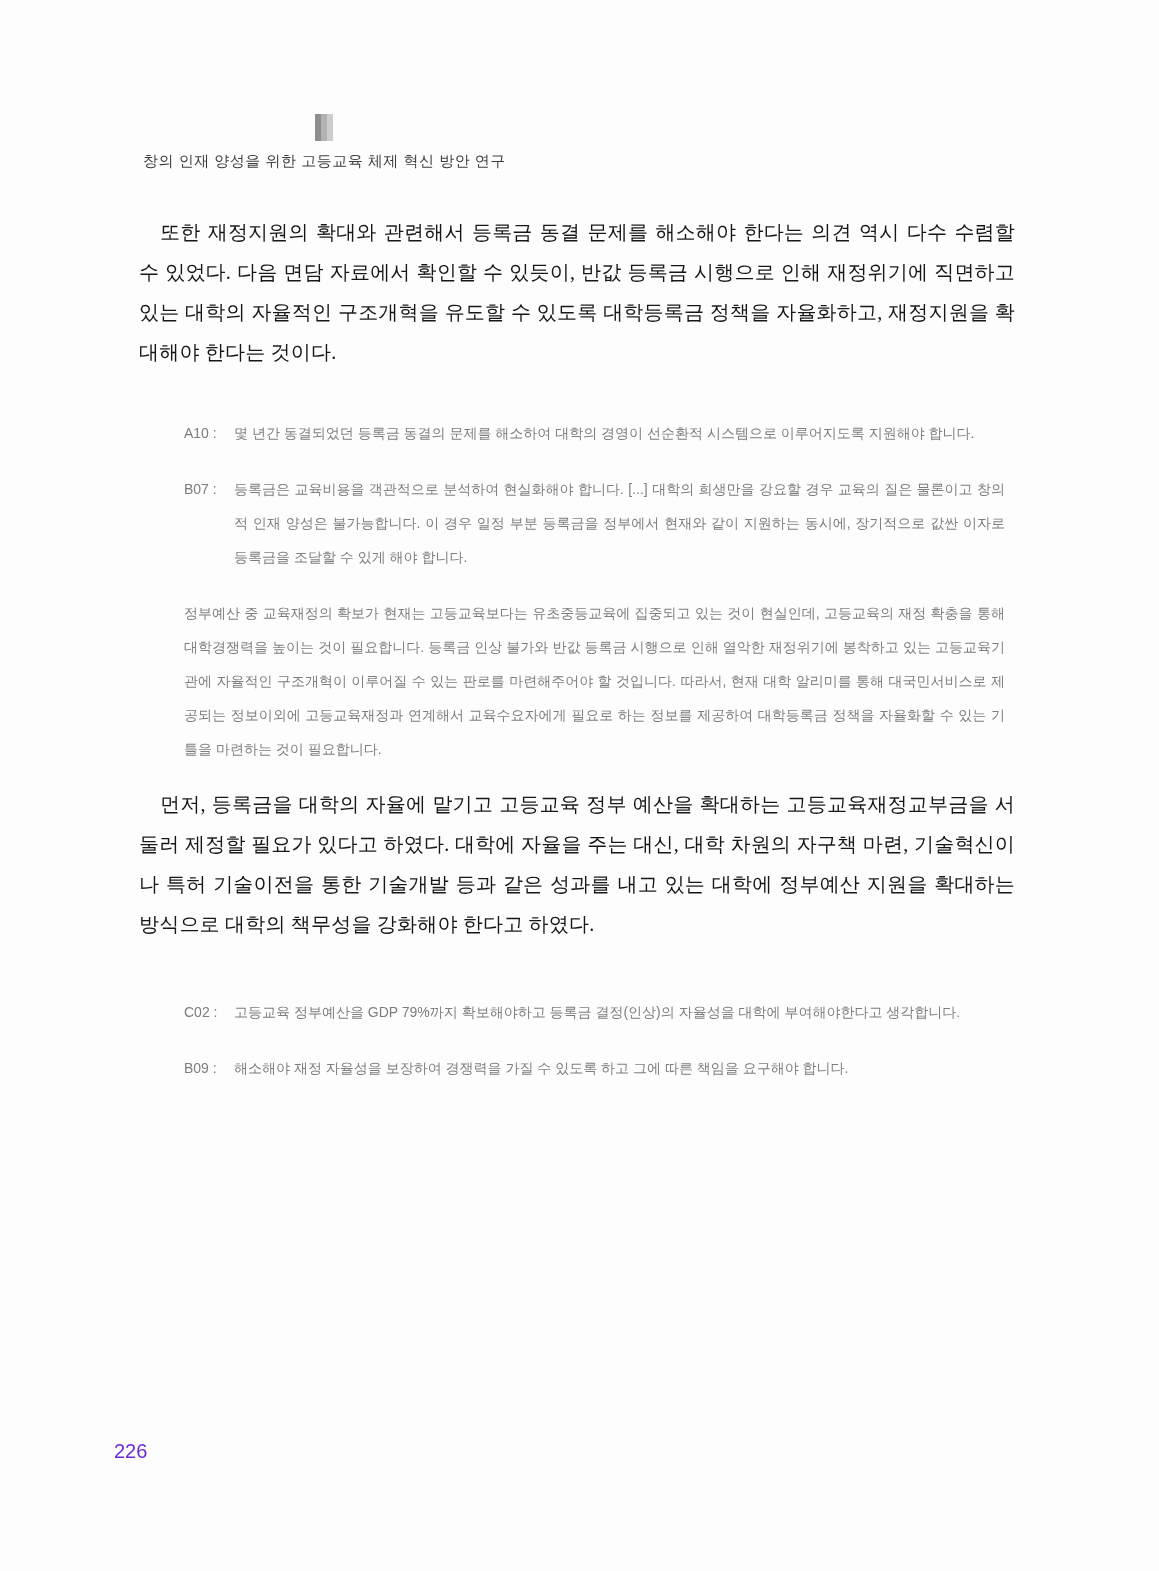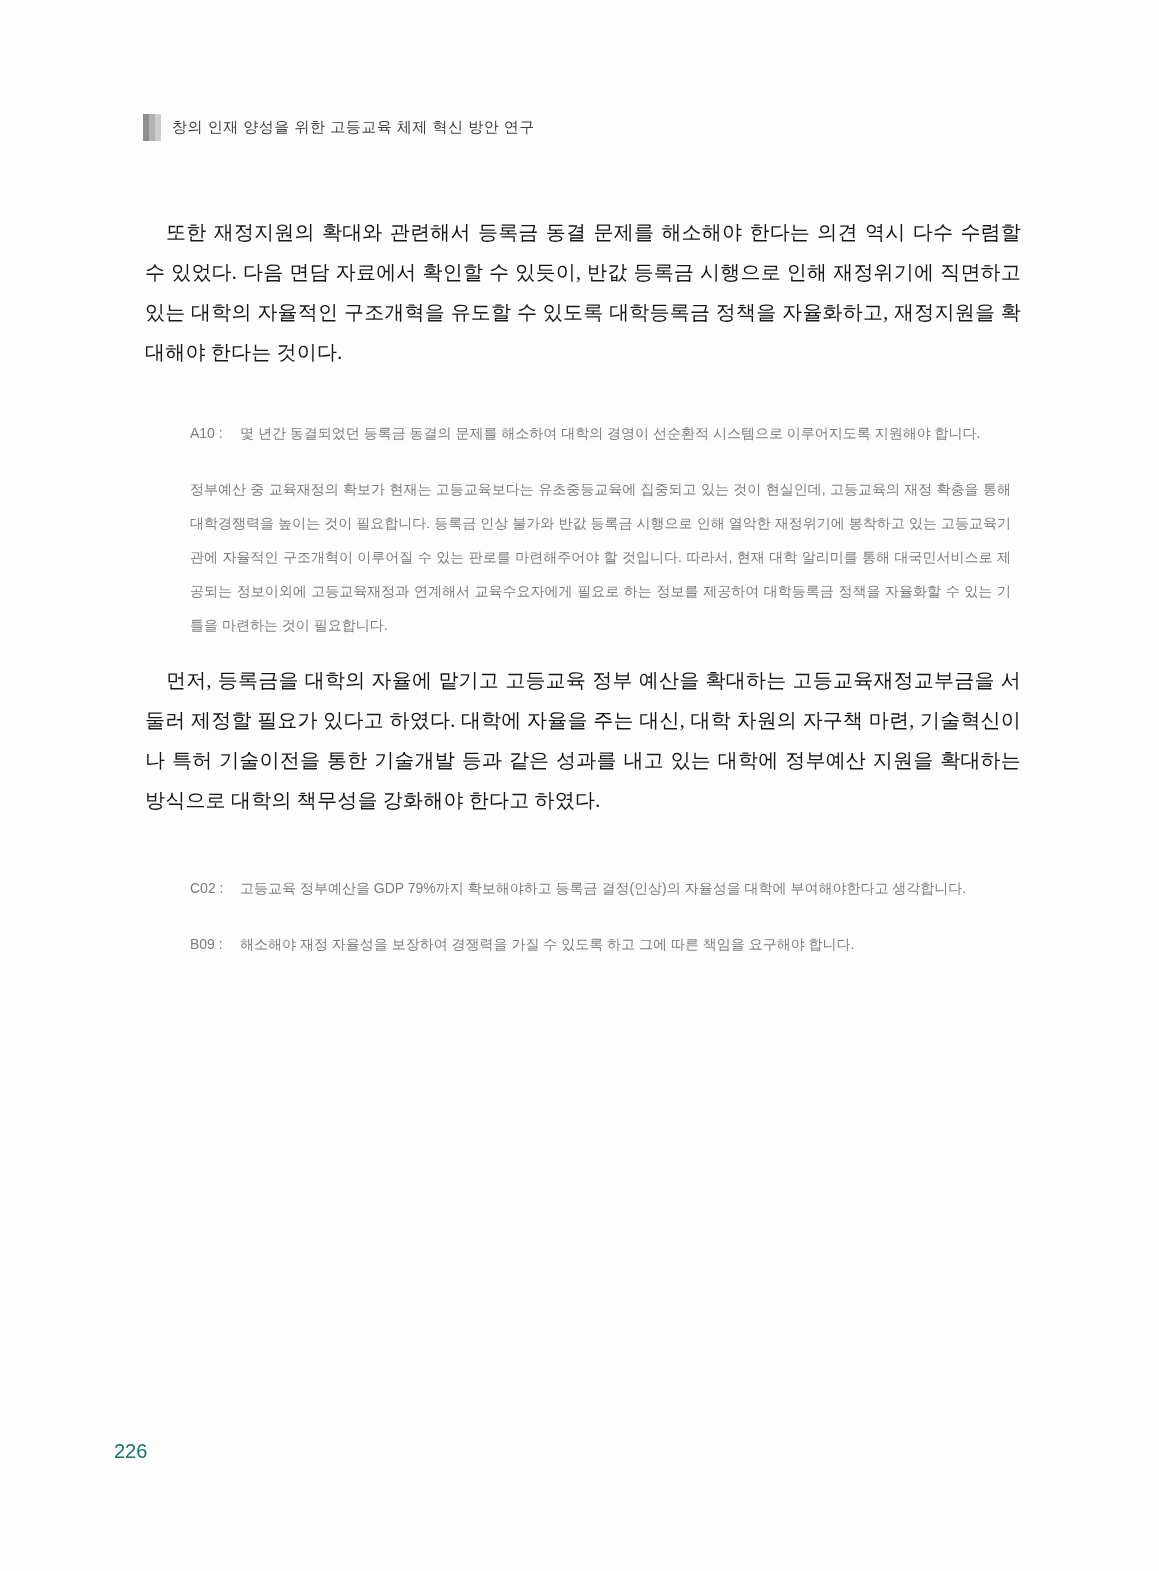--- a/index.html
+++ b/index.html
@@ -19,39 +19,40 @@
     position: absolute;
     top: 114px;
     left: 143px;
     display: flex;
     align-items: center;
     gap: 11px;
     font-family: "Liberation Sans", "DejaVu Sans", sans-serif;
     font-size: 15px;
     letter-spacing: 0.5px;
     color: #3d3d3d;
+    flex-direction: column;
   }
   .hdr-bars {
     display: inline-flex;
     height: 27px;
   }
   .hdr-bars i {
     display: block;
     width: 6px;
     height: 27px;
   }
   .hdr-bars i:nth-child(1) { background: #8e8e8e; }
   .hdr-bars i:nth-child(2) { background: #b2b2b2; }
   .hdr-bars i:nth-child(3) { background: #cdcdcd; }
 
   
   .content {
     position: absolute;
     top: 212px;
-    left: 145px;
+    left: 139px;
     width: 876px;
   }
   .body-para {
     margin: 0;
     font-size: 20px;
     line-height: 40px;
     color: #161616;
     text-align: justify;
     text-indent: 21px;
     letter-spacing: 0.2px;
@@ -81,21 +82,21 @@
     text-align: justify;
   }
 
   
   .page-number {
     position: absolute;
     left: 114px;
     top: 1440px;
     font-family: "Liberation Sans", "DejaVu Sans", sans-serif;
     font-size: 20px;
-    color: #0f766e;
+    color: #6d28d9;
   }
 </style>
 </head>
 <body>
 
 <div class="page">
 
   <div class="running-header">
     <span class="hdr-bars">
         <i></i>
@@ -108,20 +109,24 @@
   <div class="content">
 
     <p class="body-para">또한 재정지원의 확대와 관련해서 등록금 동결 문제를 해소해야 한다는 의견 역시 다수 수렴할 수 있었다. 다음 면담 자료에서 확인할 수 있듯이, 반값 등록금 시행으로 인해 재정위기에 직면하고 있는 대학의 자율적인 구조개혁을 유도할 수 있도록 대학등록금 정책을 자율화하고, 재정지원을 확대해야 한다는 것이다.</p>
 
     <div class="quotes group1">
       <div class="quote">
         <span class="q-label">A10 :</span>
         <div class="q-text">몇 년간 동결되었던 등록금 동결의 문제를 해소하여 대학의 경영이 선순환적 시스템으로 이루어지도록 지원해야 합니다.</div>
       </div>
       <div class="quote">
+        <span class="q-label">B07 :</span>
+        <div class="q-text">등록금은 교육비용을 객관적으로 분석하여 현실화해야 합니다. [...] 대학의 희생만을 강요할 경우 교육의 질은 물론이고 창의적 인재 양성은 불가능합니다. 이 경우 일정 부분 등록금을 정부에서 현재와 같이 지원하는 동시에, 장기적으로 값싼 이자로 등록금을 조달할 수 있게 해야 합니다.</div>
+      </div>
+      <div class="quote">
         <div class="q-text">정부예산 중 교육재정의 확보가 현재는 고등교육보다는 유초중등교육에 집중되고 있는 것이 현실인데, 고등교육의 재정 확충을 통해 대학경쟁력을 높이는 것이 필요합니다. 등록금 인상 불가와 반값 등록금 시행으로 인해 열악한 재정위기에 봉착하고 있는 고등교육기관에 자율적인 구조개혁이 이루어질 수 있는 판로를 마련해주어야 할 것입니다. 따라서, 현재 대학 알리미를 통해 대국민서비스로 제공되는 정보이외에 고등교육재정과 연계해서 교육수요자에게 필요로 하는 정보를 제공하여 대학등록금 정책을 자율화할 수 있는 기틀을 마련하는 것이 필요합니다.</div>
       </div>
     </div>
 
     <p class="body-para second">먼저, 등록금을 대학의 자율에 맡기고 고등교육 정부 예산을 확대하는 고등교육재정교부금을 서둘러 제정할 필요가 있다고 하였다. 대학에 자율을 주는 대신, 대학 차원의 자구책 마련, 기술혁신이나 특허 기술이전을 통한 기술개발 등과 같은 성과를 내고 있는 대학에 정부예산 지원을 확대하는 방식으로 대학의 책무성을 강화해야 한다고 하였다.</p>
 
     <div class="quotes group2">
       <div class="quote">
         <span class="q-label">C02 :</span>
         <div class="q-text">고등교육 정부예산을 GDP 79%까지 확보해야하고 등록금 결정(인상)의 자율성을 대학에 부여해야한다고 생각합니다.</div>

